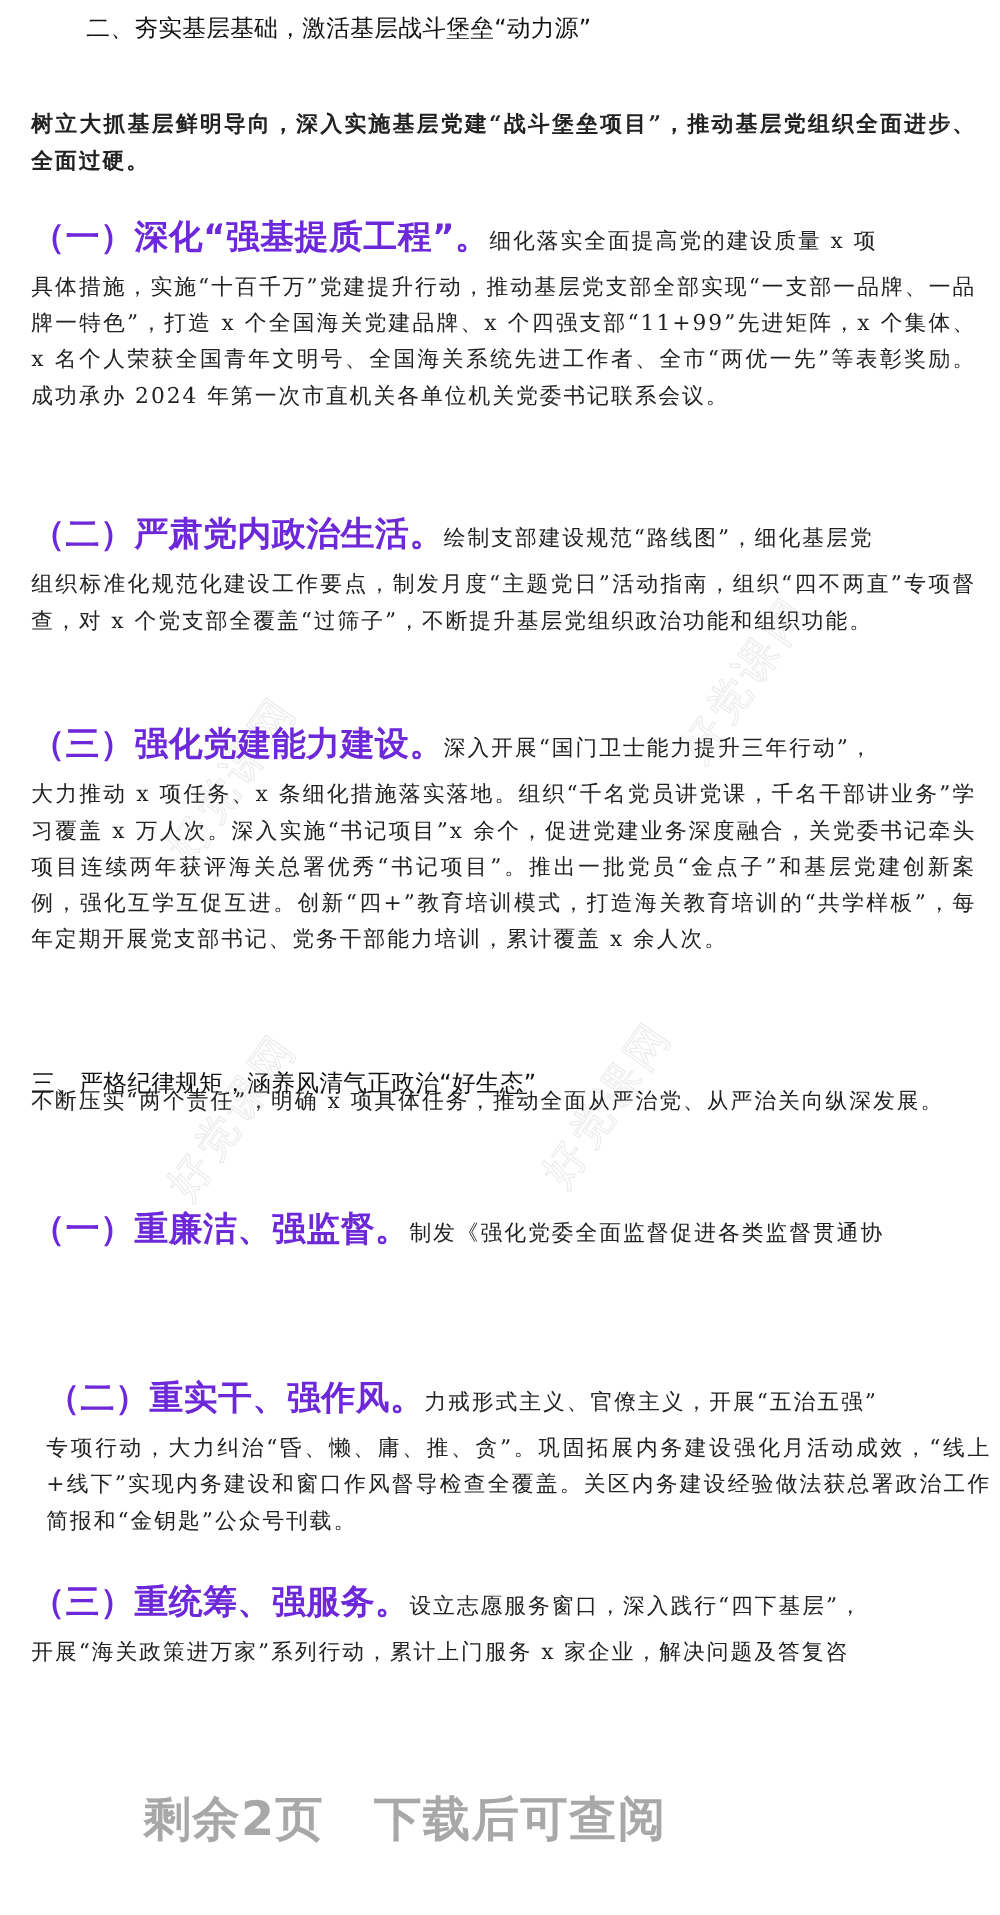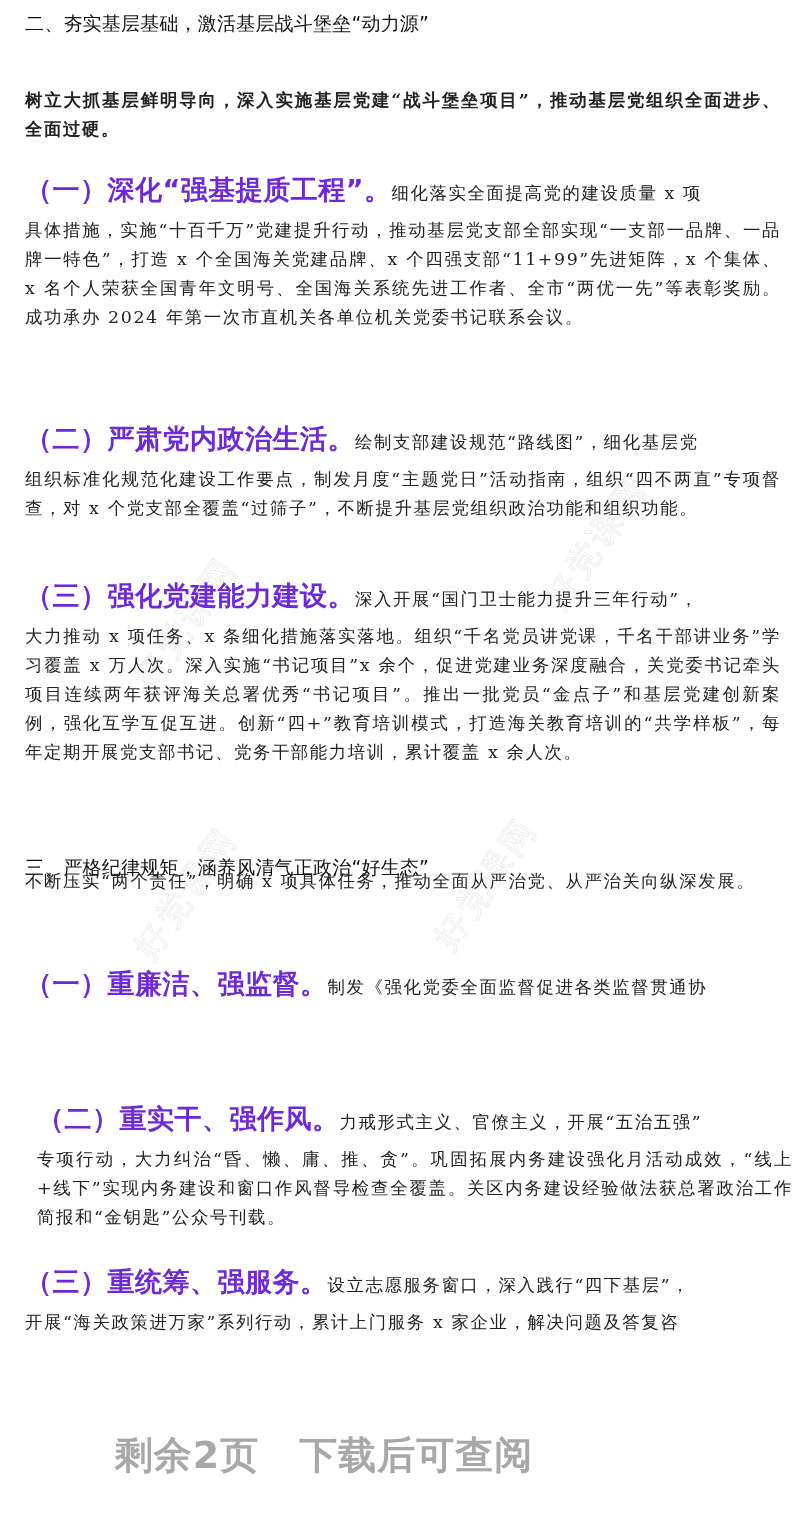--- a/index.html
+++ b/index.html
@@ -99,30 +99,30 @@
 </head>
 <body>
 
 <div class="page">
 
   <div class="watermark" style="left:110px; top:600px;">好党课网</div>
   <div class="watermark" style="left:520px; top:520px;">好党课网</div>
   <div class="watermark" style="left:110px; top:870px;">好党课网</div>
   <div class="watermark" style="left:410px; top:860px;">好党课网</div>
 
-  <div class="section-heading" style="top:10px;">二、夯实基层基础，激活基层战斗堡垒“动力源”</div>
+  <div class="section-heading" style="top:10px;margin-left:44px;">二、夯实基层基础，激活基层战斗堡垒“动力源”</div>
 
   <div class="para" style="top:86px;font-weight:bold;">树立大抓基层鲜明导向，深入实施基层党建“战斗堡垒项目”，推动基层党组织全面进步、全面过硬。</div>
 
   <div class="sub-para" style="top:168px;">
     <span class="first-line"><span class="sub-title">（一）深化“强基提质工程”。</span><span>细化落实全面提高党的建设质量 x 项</span></span>
     <span>具体措施，实施“十百千万”党建提升行动，推动基层党支部全部实现“一支部一品牌、一品牌一特色”，打造 x 个全国海关党建品牌、x 个四强支部“11+99”先进矩阵，x 个集体、x 名个人荣获全国青年文明号、全国海关系统先进工作者、全市“两优一先”等表彰奖励。成功承办 2024 年第一次市直机关各单位机关党委书记联系会议。</span>
   </div>
 
-  <div class="sub-para" style="top:417px;">
+  <div class="sub-para" style="top:406px;">
     <span class="first-line"><span class="sub-title">（二）严肃党内政治生活。</span><span>绘制支部建设规范“路线图”，细化基层党</span></span>
     <span>组织标准化规范化建设工作要点，制发月度“主题党日”活动指南，组织“四不两直”专项督查，对 x 个党支部全覆盖“过筛子”，不断提升基层党组织政治功能和组织功能。</span>
   </div>
 
   <div class="sub-para" style="top:574px;">
     <span class="first-line"><span class="sub-title">（三）强化党建能力建设。</span><span>深入开展“国门卫士能力提升三年行动”，</span></span>
     <span>大力推动 x 项任务、x 条细化措施落实落地。组织“千名党员讲党课，千名干部讲业务”学习覆盖 x 万人次。深入实施“书记项目”x 余个，促进党建业务深度融合，关党委书记牵头项目连续两年获评海关总署优秀“书记项目”。推出一批党员“金点子”和基层党建创新案例，强化互学互促互进。创新“四+”教育培训模式，打造海关教育培训的“共学样板”，每年定期开展党支部书记、党务干部能力培训，累计覆盖 x 余人次。</span>
   </div>
 
   <div class="section-heading" style="top:854px;">三、严格纪律规矩，涵养风清气正政治“好生态”</div>

